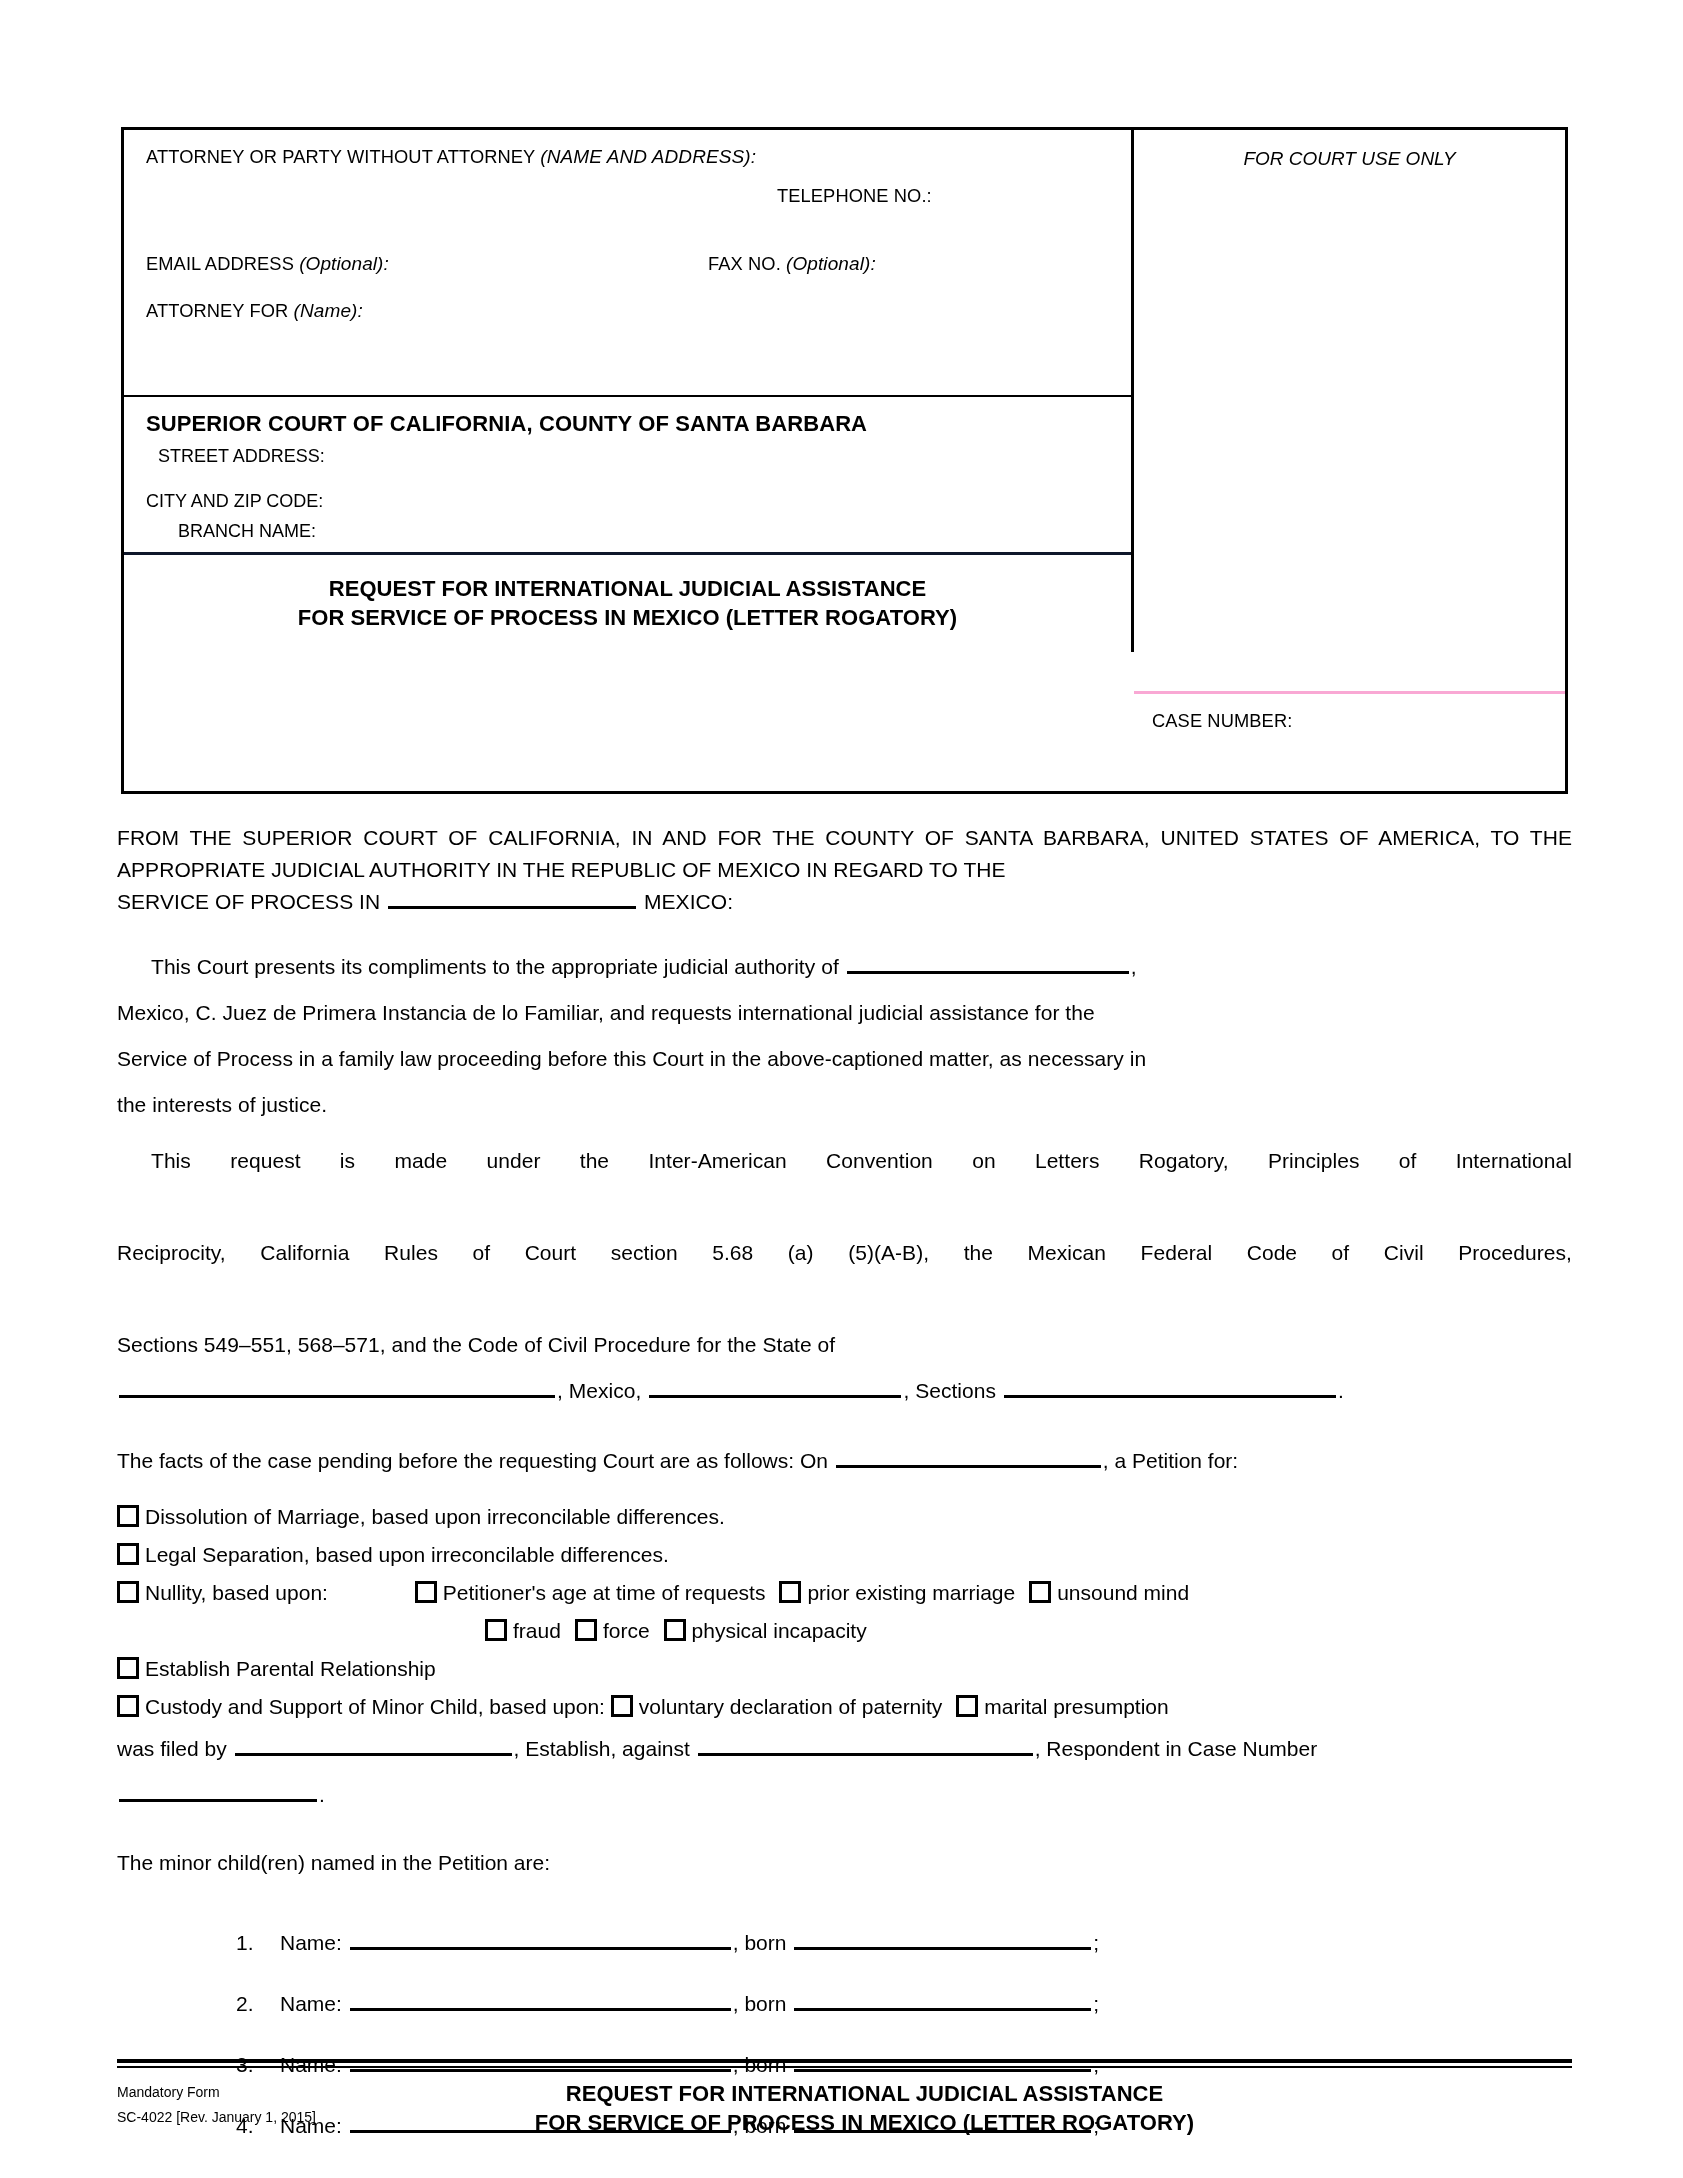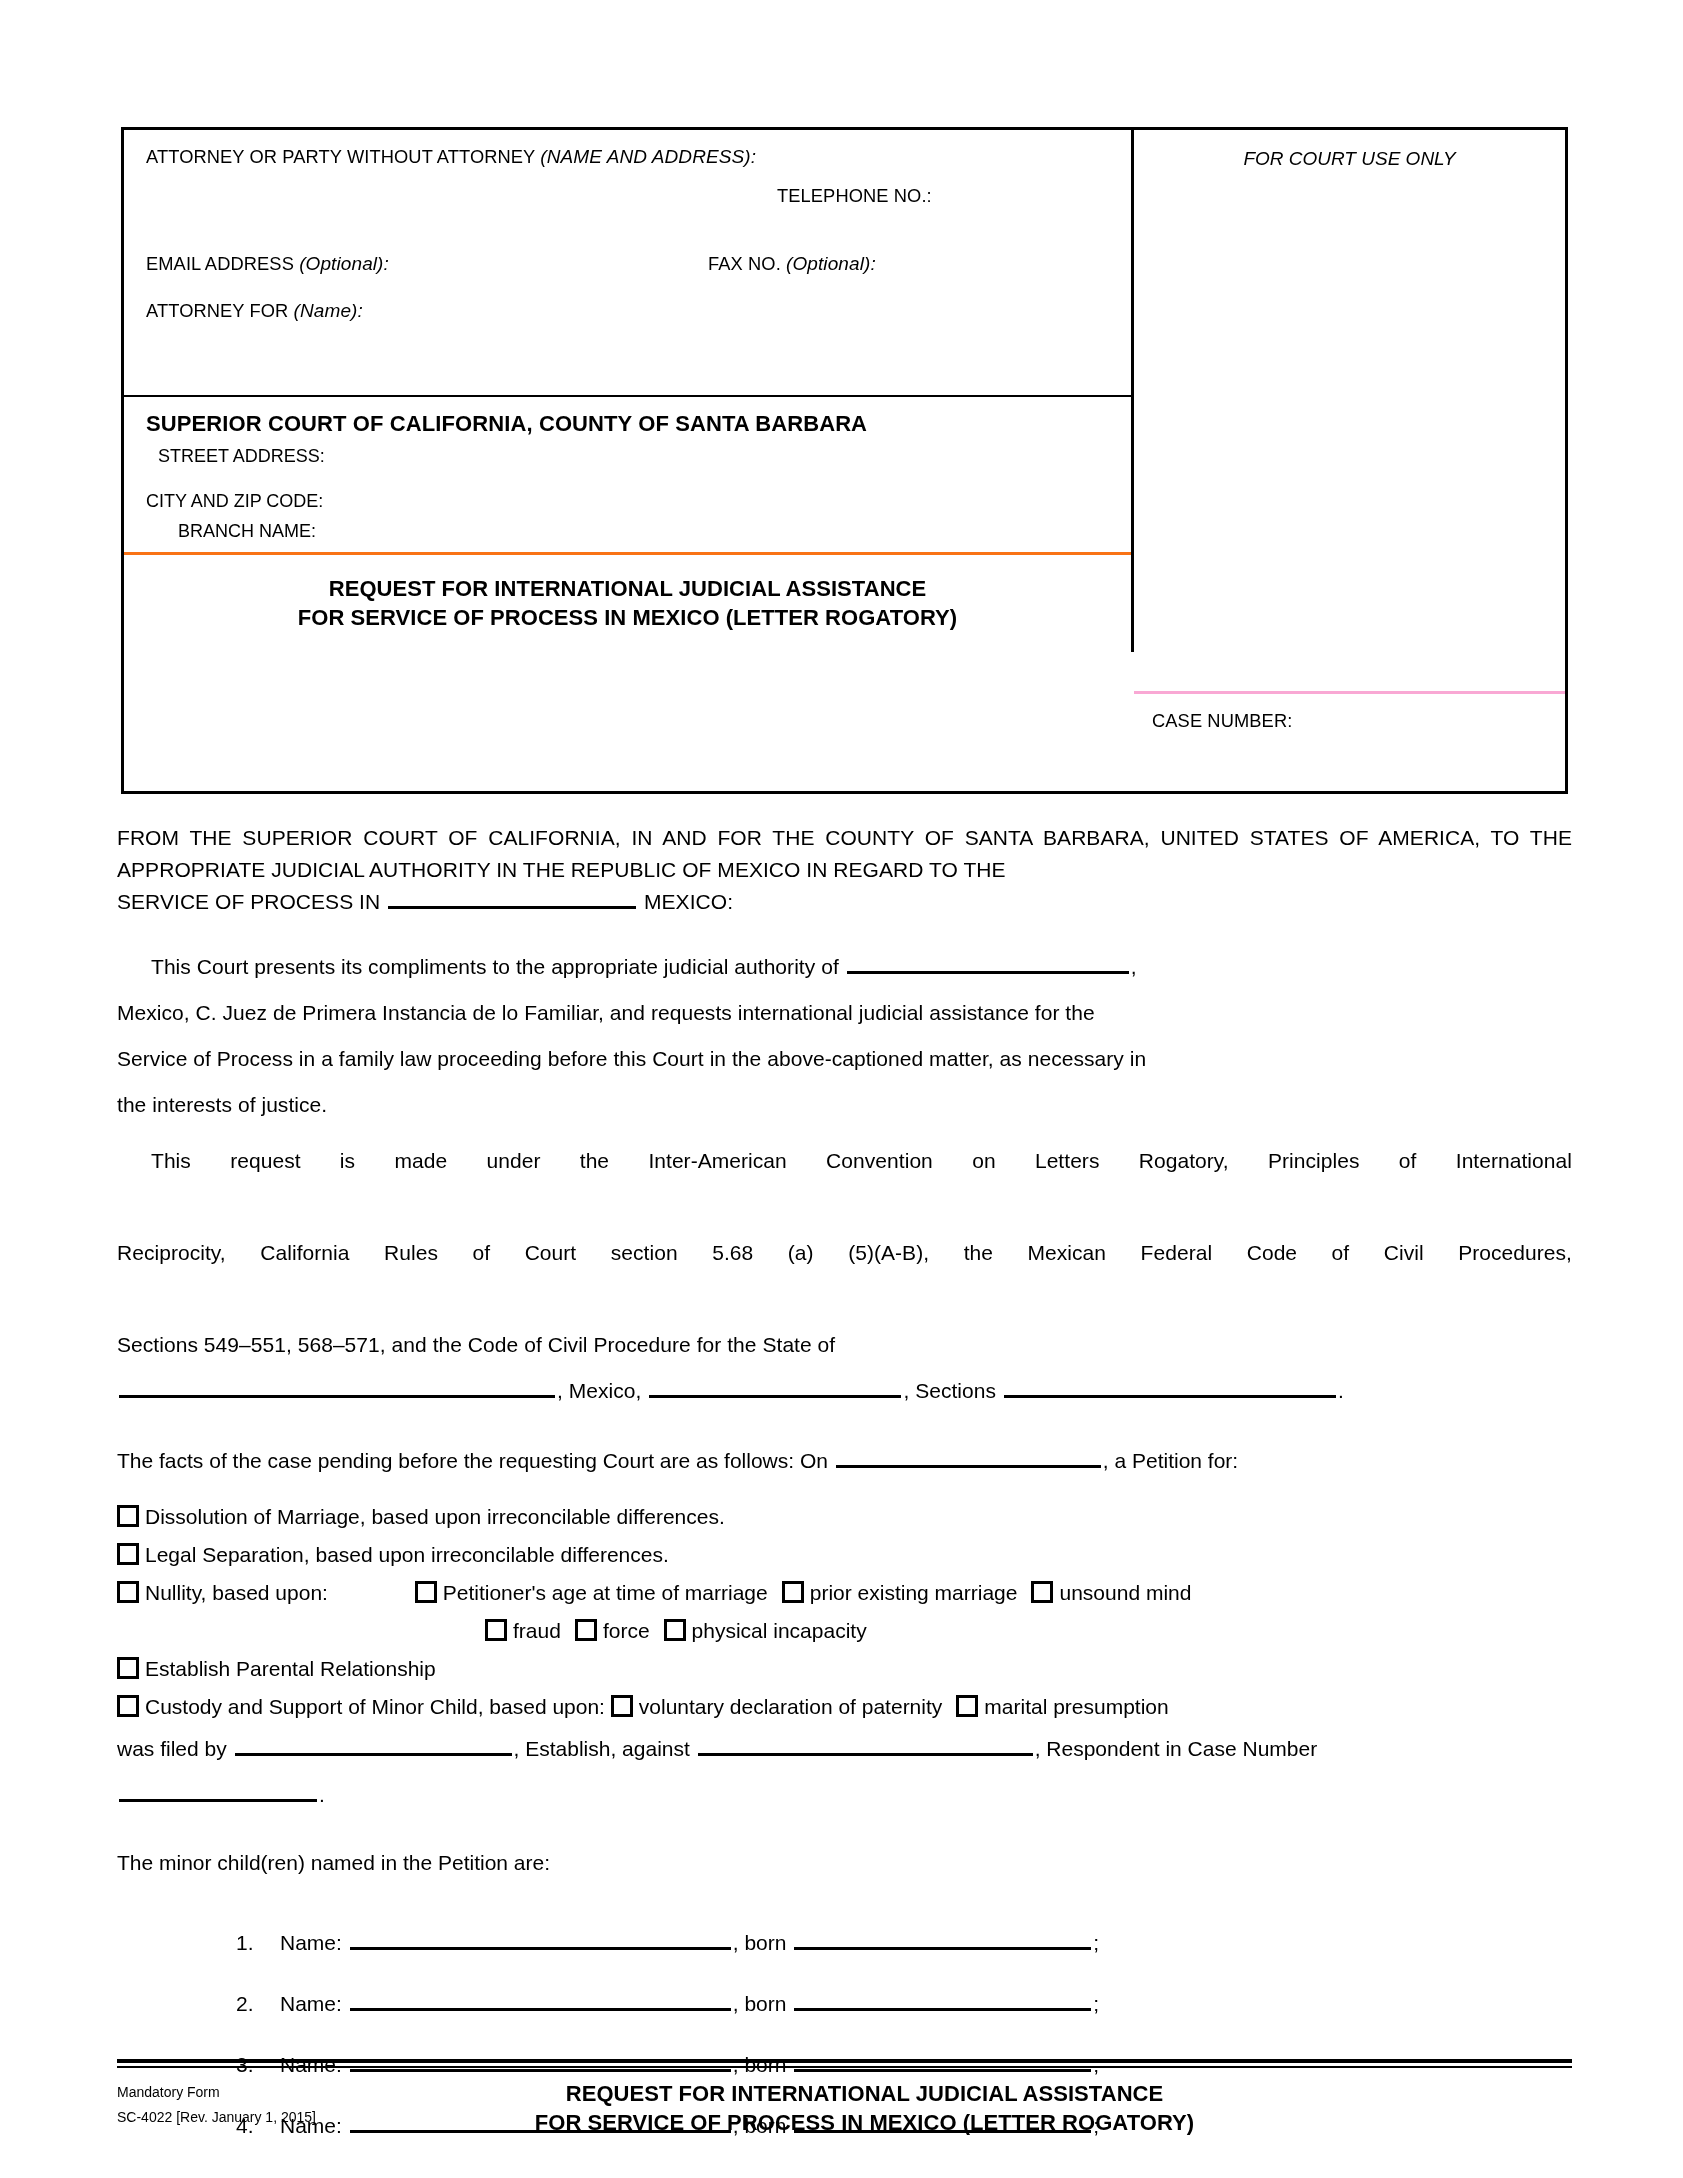--- a/index.html
+++ b/index.html
@@ -53,21 +53,21 @@
   .attorney-block {
     height: 267px;
     box-sizing: border-box;
     border-bottom: 2px solid #000;
     padding: 16px 0 0 22px;
     position: relative;
   }
   .court-block {
     height: 158px;
     box-sizing: border-box;
-    border-bottom: 3px solid #f97316;
+    border-bottom: 3px solid #0f172a;
     padding: 14px 0 0 22px;
     position: relative;
   }
   .party-block {
     height: 139px;
     box-sizing: border-box;
     border-bottom: 3px solid #000;
     padding: 18px 0 0 22px;
     position: relative;
   }
@@ -355,21 +355,21 @@
         <span class="cbox"></span><span>Dissolution of Marriage, based upon irreconcilable differences.</span>
       </div>
 
       <div class="cb-line">
         <span class="cbox"></span><span>Legal Separation, based upon irreconcilable differences.</span>
       </div>
 
       <div class="cb-line">
         <span class="cbox"></span><span>Nullity, based upon:</span>
         <span class="nullity-opts">
-          <span class="cbox"></span><span>Petitioner's age at time of marriage</span><span class="cb-gap"></span><span class="cbox"></span><span>prior existing marriage</span><span class="cb-gap"></span><span class="cbox"></span><span>unsound mind</span>
+          <span class="cbox"></span><span>Petitioner's age at time of requests</span><span class="cb-gap"></span><span class="cbox"></span><span>prior existing marriage</span><span class="cb-gap"></span><span class="cbox"></span><span>unsound mind</span>
         </span>
       </div>
 
       <div class="cb-line subopts">
         <span class="cbox"></span><span>fraud</span><span class="cb-gap"></span><span class="cbox"></span><span>force</span><span class="cb-gap"></span><span class="cbox"></span><span>physical incapacity</span>
       </div>
 
       <div class="cb-line">
         <span class="cbox"></span><span>Establish Parental Relationship</span>
       </div>

